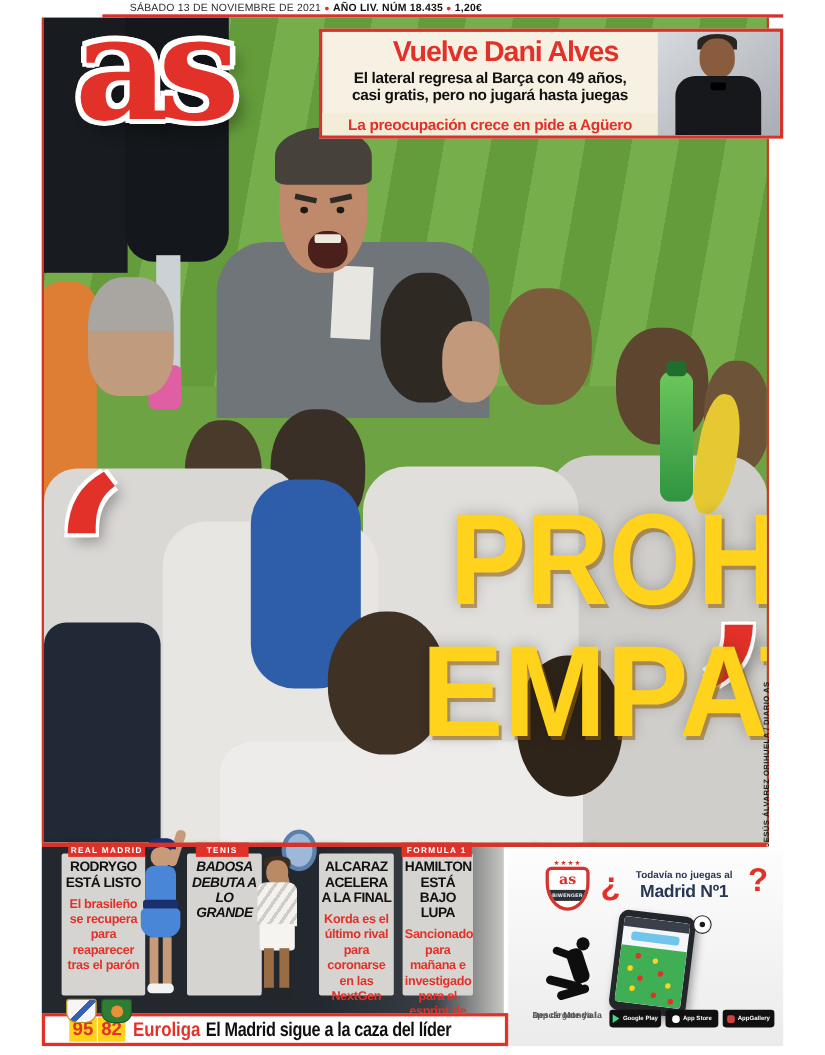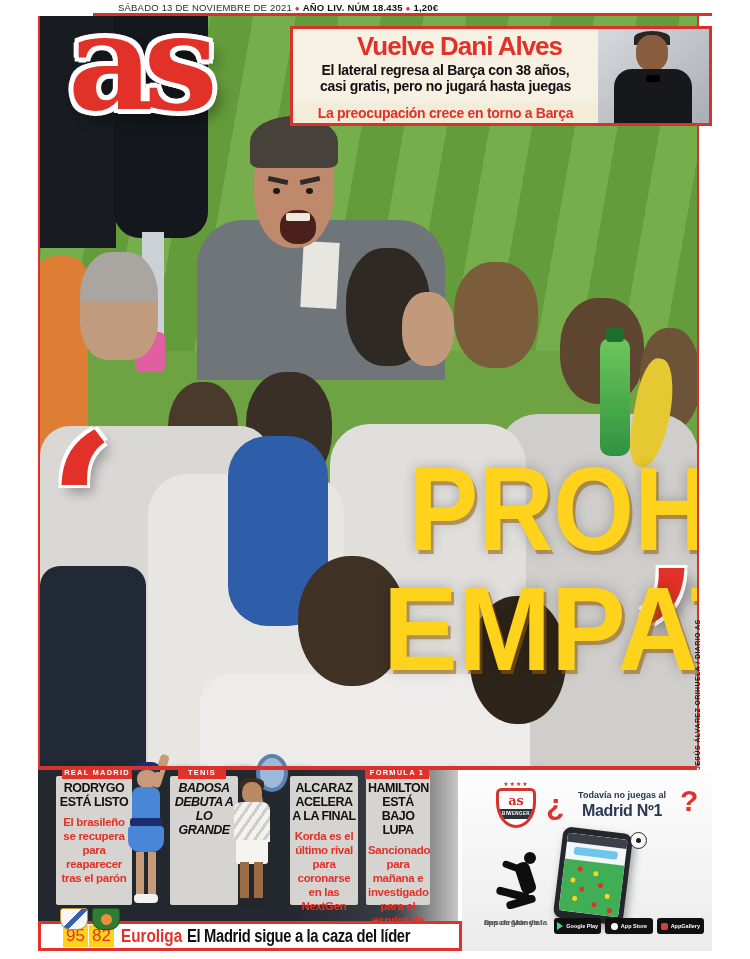--- a/index.html
+++ b/index.html
@@ -132,21 +132,21 @@
   .al-leg2{left:28px;top:106px;width:9px;height:38px;background:#9a6c44;}
   .al-shoe{left:12px;top:142px;width:28px;height:10px;background:#23262b;border-radius:4px;}
 
   
   .crest{z-index:9;border-radius:3px 3px 10px 10px;border:1px solid #b9952c;box-sizing:border-box;}
   .crest1{left:60px;top:908px;width:28px;height:22px;background:linear-gradient(135deg,#f5f6fa 45%,#3a5fb0 45% 60%,#f5f6fa 60%);}
   .crest2{left:92px;top:908px;width:28px;height:22px;background:#2e7d32;border-color:#1d5a22;}
   .crest2 .ball{position:absolute;left:8px;top:5px;width:11px;height:11px;background:#e8913a;border-radius:50%;}
   .euro{left:38px;top:921px;width:424px;height:30px;background:#fff;border:3px solid #e23128;box-sizing:border-box;
         display:flex;align-items:center;z-index:8;}
-  .score{width:26px;height:22px;background:#ffd21c;color:#e23128;font-size:17px;font-weight:400;
+  .score{width:26px;height:22px;background:#ffd21c;color:#e23128;font-size:17px;font-weight:700;
          text-align:center;line-height:22px;margin-left:1px;}
   .score.first{margin-left:22px;}
   .euro-label{color:#e23128;font-size:18px;font-weight:900;margin-left:7px;white-space:nowrap;
               display:inline-block;transform:scaleX(.85);transform-origin:left;}
   .euro-head{color:#101010;font-size:18px;font-weight:900;margin-left:-6px;white-space:nowrap;letter-spacing:-.4px;
              display:inline-block;transform:scaleX(.82);transform-origin:left;}
 
   
   .ad{left:462px;top:772px;width:250px;height:179px;background:linear-gradient(#fdfdfd,#ebebeb);overflow:hidden;z-index:3;}
   .ad *{position:absolute;}
@@ -271,24 +271,24 @@
           </span>
         </div>
     </div>
   </div>
 
   <div class="abs aslogo">as</div>
 
   <div class="abs alves-box">
     <div class="alves-text">
       <div class="alves-h">Vuelve Dani Alves</div>
-      <div class="alves-s">El lateral regresa al Barça con 38 años,</div>
+      <div class="alves-s">El lateral regresa al Barça con 49 años,</div>
       <div class="alves-s">casi gratis, pero no jugará hasta juegas</div>
     </div>
-    <div class="alves-strip">La preocupación crece en torno a Barça</div>
+    <div class="alves-strip">La preocupación crece en pide a Agüero</div>
     <div class="alves-photo">
       <div class="alves-hair"></div>
       <div class="alves-head"></div>
       <div class="alves-suit"></div>
       <div class="alves-bow"></div>
     </div>
   </div>
 
   <div class="abs credit">JESÚS ÁLVAREZ ORIHUELA / DIARIO AS</div>
   <div class="abs photo-rule"></div>

